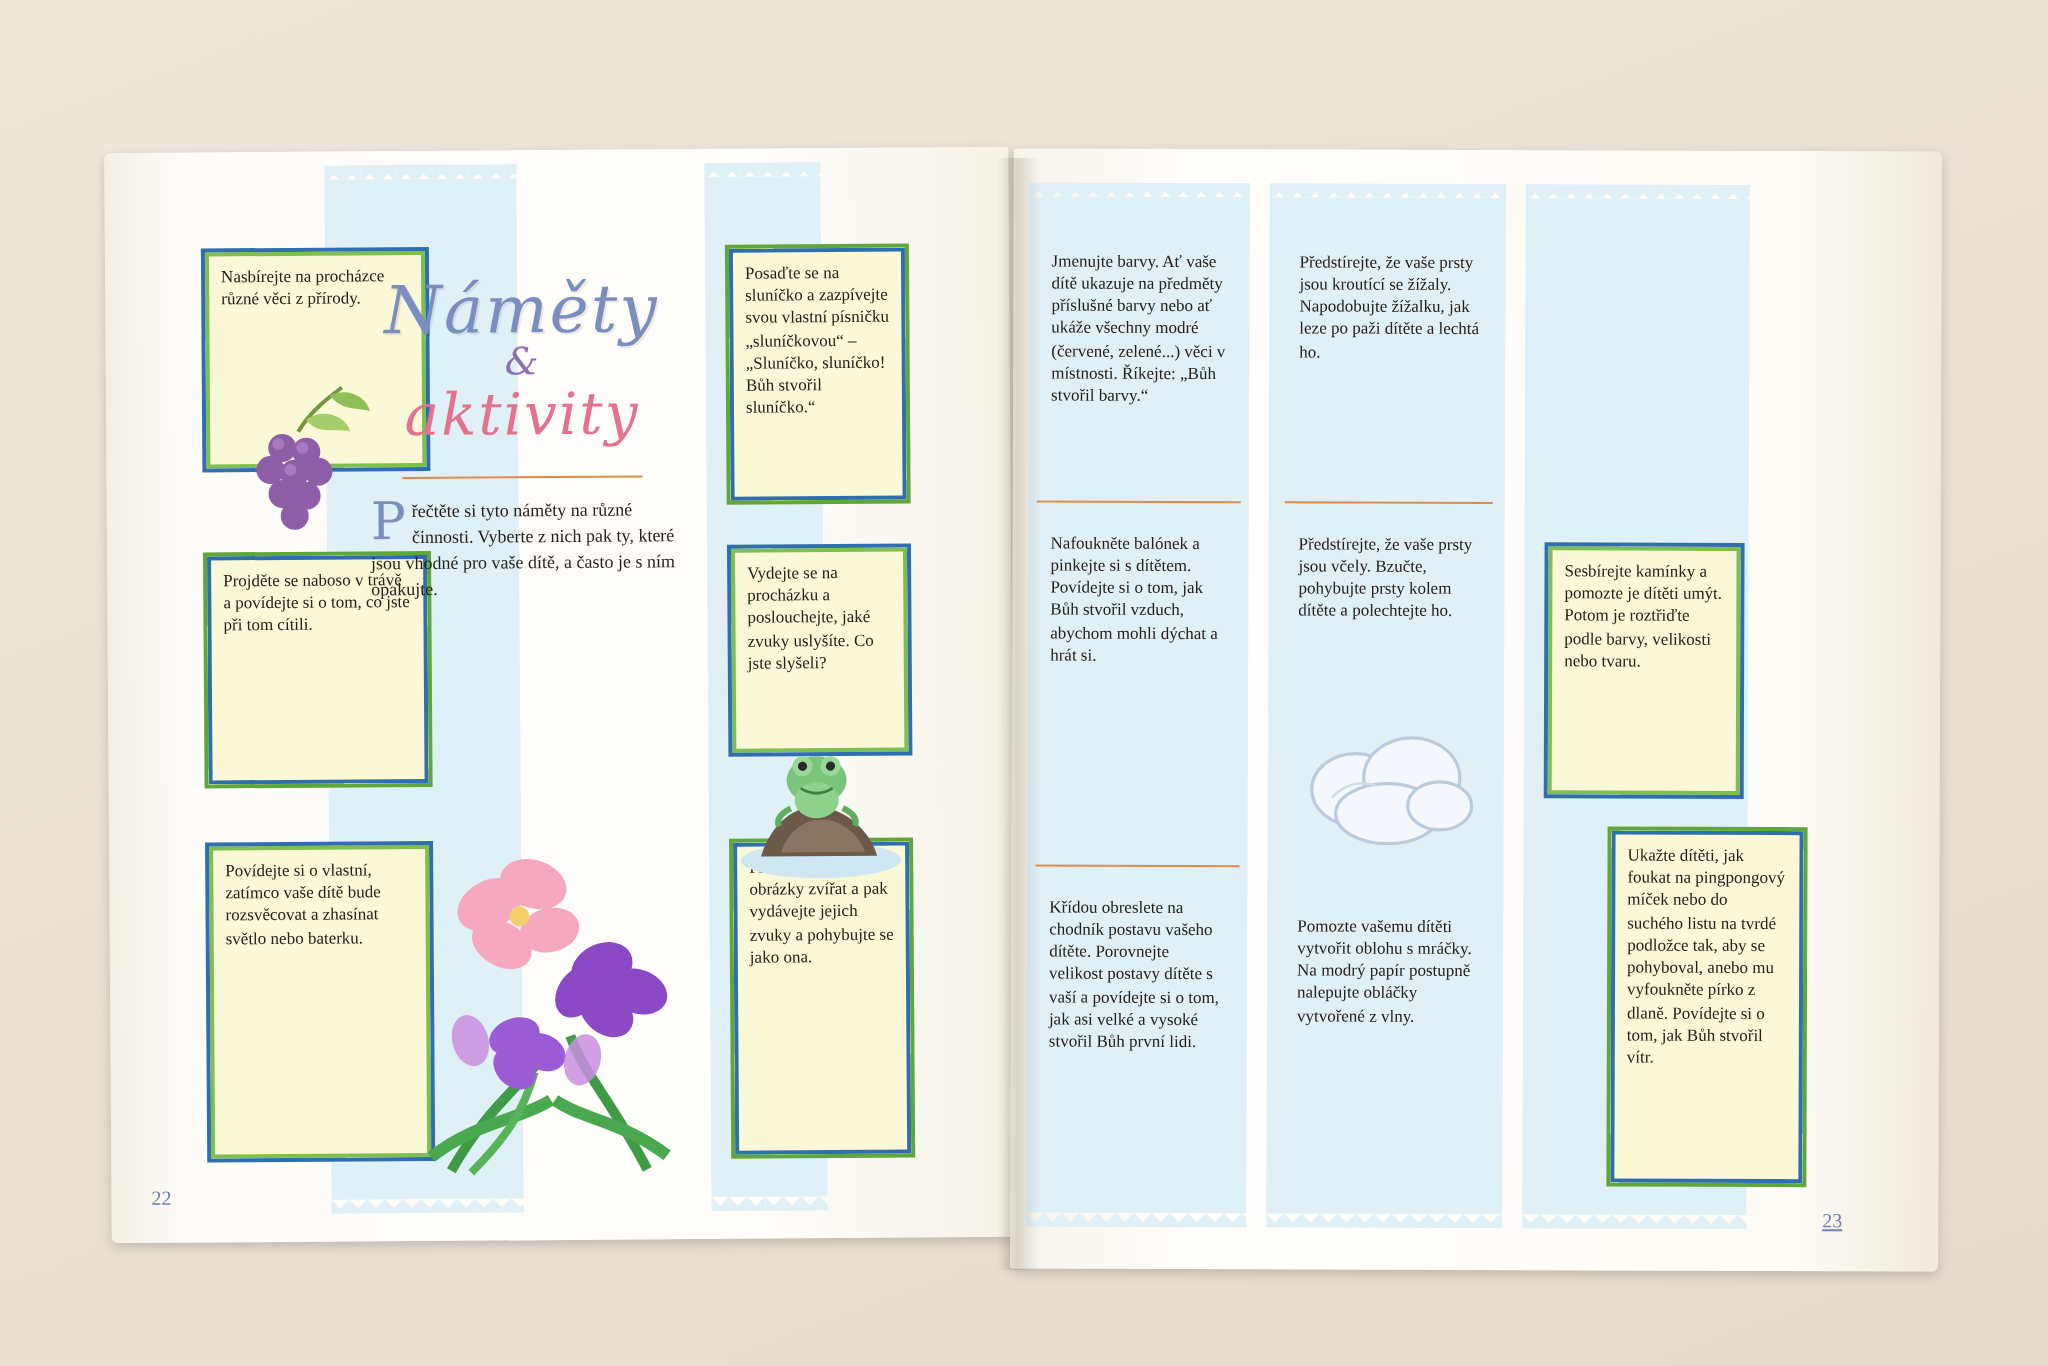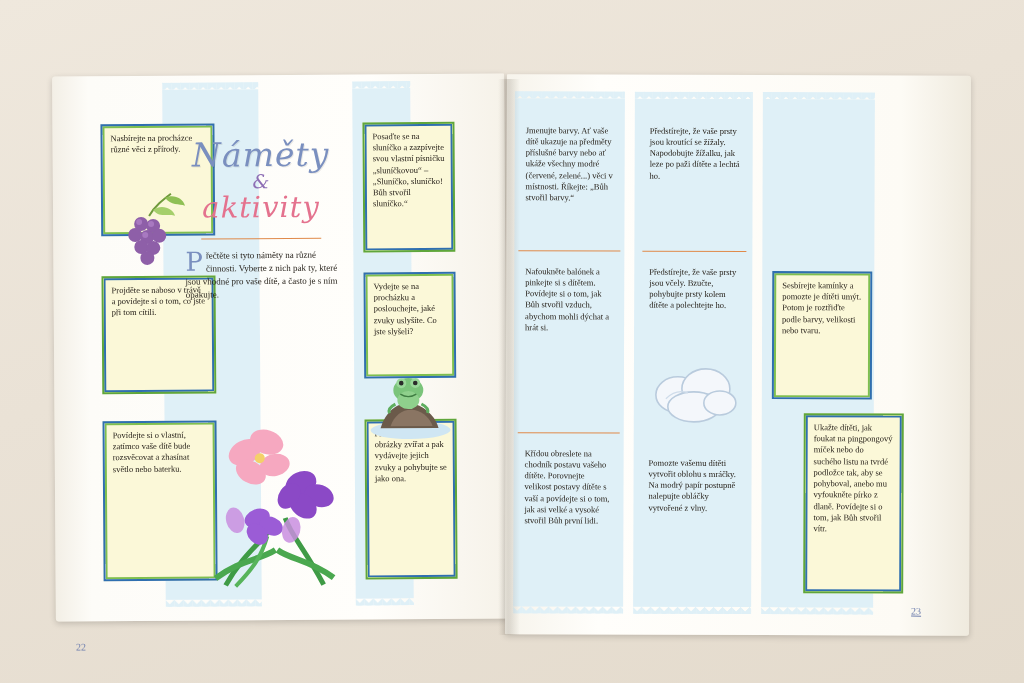--- a/index.html
+++ b/index.html
@@ -175,21 +175,21 @@
         <ellipse cx="46" cy="36" rx="11" ry="9" fill="#8fd08c"></ellipse>
         <circle cx="39" cy="19" r="5" fill="#9ad89a"></circle>
           <circle cx="53" cy="19" r="5" fill="#9ad89a"></circle>
         <circle cx="39" cy="19" r="2.3" fill="#2b2b2b"></circle>
           <circle cx="53" cy="19" r="2.3" fill="#2b2b2b"></circle>
         <path d="M38 30 q8 5 16 0" stroke="#3f7d42" stroke-width="1.4" fill="none"></path>
         <path d="M33 40 q-8 4 -6 9" stroke="#5fae5f" stroke-width="3" fill="none"></path>
         <path d="M59 40 q8 4 6 9" stroke="#5fae5f" stroke-width="3" fill="none"></path>
       </svg>
 
-      <div class="pgnum" style="left:20px;top:518px;margin-top:47px;">22</div>
+      <div class="pgnum" style="left:20px;top:518px;">22</div>
     </div>
 
     <div class="page right">
 
       <div class="strip" style="left:8px;top:24px;width:110px;height:508px;"></div>
       <div class="strip" style="left:128px;top:24px;width:118px;height:508px;"></div>
       <div class="strip" style="left:256px;top:24px;width:112px;height:508px;"></div>
 
       <div class="note" style="left:12px;top:38px;width:102px;">
         <p>Jmenujte barvy. Ať vaše dítě ukazuje na předměty příslušné barvy nebo ať ukáže všechny modré (červené, zelené...) věci v místnosti. Říkejte: „Bůh stvořil barvy.“</p>

